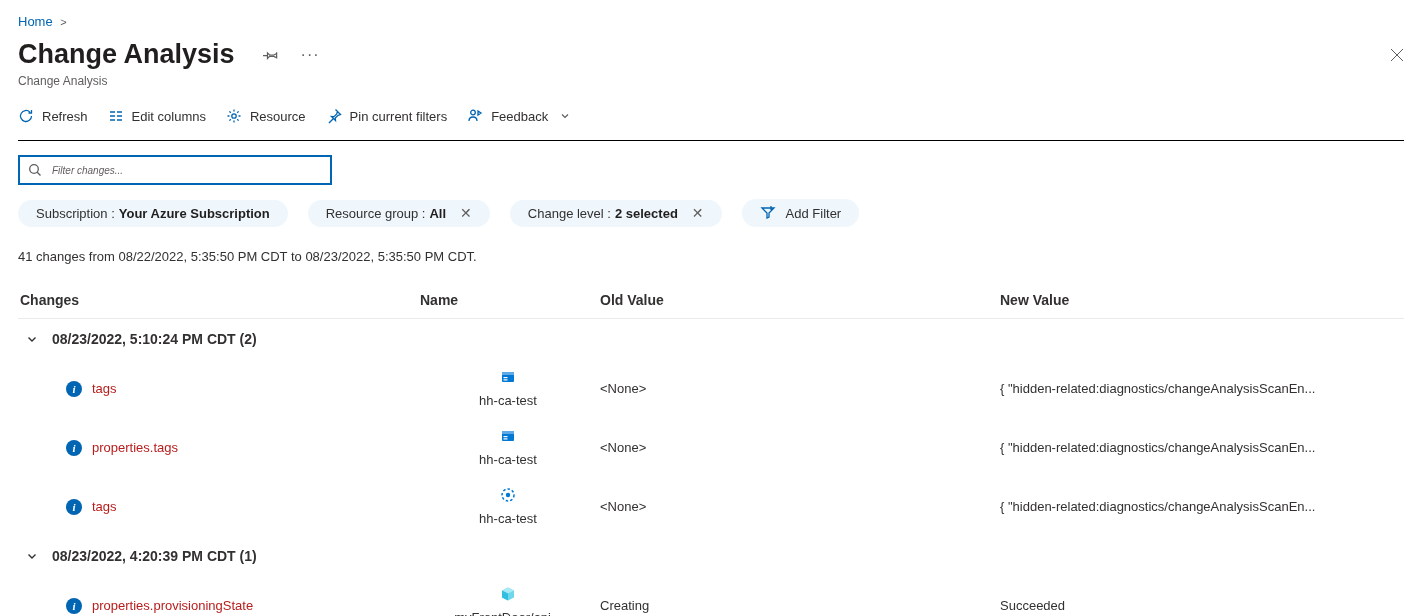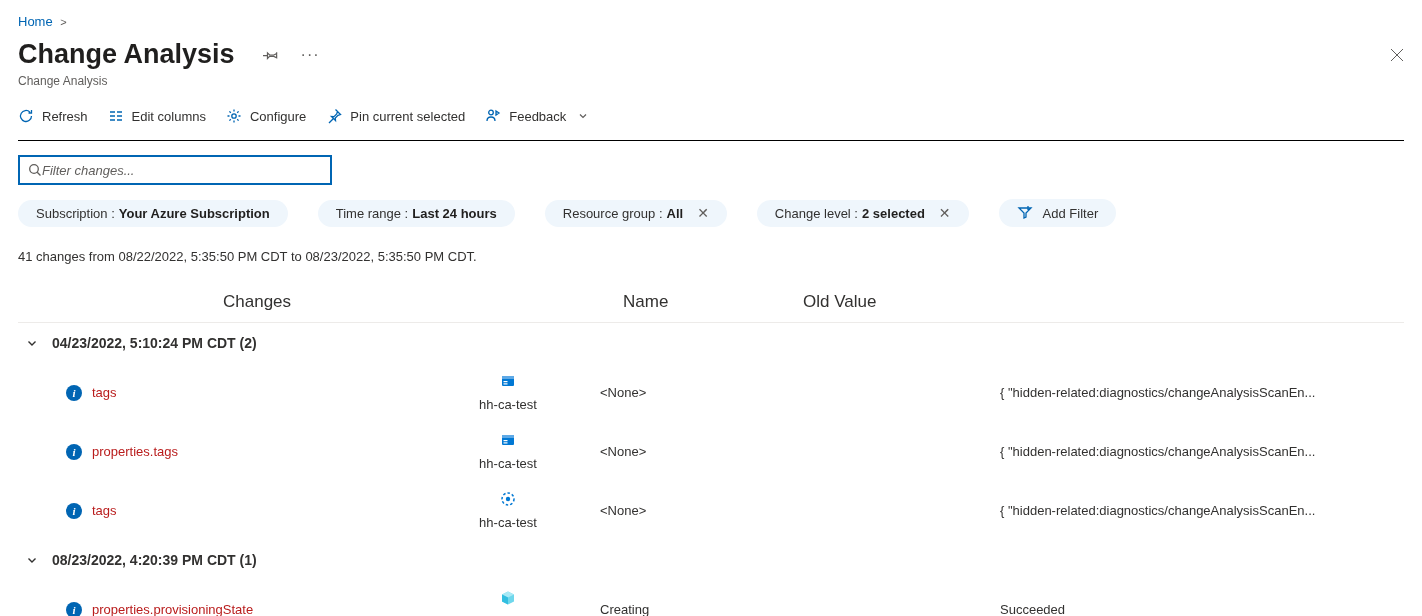--- a/index.html
+++ b/index.html
@@ -24,37 +24,37 @@
     
     .toolbar { display: flex; align-items: center; gap: 20px; padding: 8px 0 16px; border-bottom: 1px solid #000000; }
     .tbtn { display: inline-flex; align-items: center; gap: 8px; cursor: pointer; color: #323130; font-size: 13px; }
     .tbtn svg, .tbtn .ticon { flex-shrink: 0; color: #0065b3; }
     .tbtn .chev { color:#605e5c; margin-left: 4px; }
     
     
     .filterwrap { margin-top: 14px; }
     .filter-input { display: flex; align-items: center; width: 314px; height: 30px; border: 2px solid #0065b3; padding: 0 8px; }
     .filter-input svg { color: #605e5c; flex-shrink:0;}
-    .filter-input input { border: none; outline: none; flex: 1; font-size: 13px; margin-left: 0; }
+    .filter-input input { border: none; outline: none; flex: 1; font-size: 10px; margin-left: 10px; }
     .filter-input input::placeholder { color: #605e5c; font-style: italic; }
     
     
-    .pills { display: flex; align-items: center; gap: 30px; margin-top: 14px; flex-wrap: wrap; }
+    .pills { display: flex; align-items: center; gap: 20px; margin-top: 14px; flex-wrap: wrap; }
     .pill { display: inline-flex; align-items: center; background: #eff6fc; border-radius: 16px; padding: 6px 18px; font-size: 13px; cursor: pointer; gap: 4px;}
     .pill .pill-label { color: #323130; }
     .pill .pill-value { font-weight: 700; color: #201f1e; }
     .pill .pill-x { margin-left: 10px; color: #605e5c; cursor: pointer; font-size: 14px; line-height: 1; }
     .pill svg.addicon { margin-right: 6px; color: #0065b3;}
     
     
     .summary { margin-top: 22px; font-size: 13px; color: #323130; }
     
     
     .table { margin-top: 18px; }
-    .thead { display: flex; padding: 10px 0; font-weight: 400; font-size: 17px; border-bottom: 1px solid #edebe9; justify-content: center;}
+    .thead { display: flex; padding: 10px 0; font-weight: 700; font-size: 14px; border-bottom: 1px solid #edebe9;}
     .thead > div, .trow > div { padding: 0 2px; }
     .c-changes { width: 400px; padding-left: 0; }
     .c-name { width: 180px; }
     .c-old { width: 400px; }
     .c-new { flex: 1; min-width: 0; overflow: hidden; text-overflow: ellipsis; white-space: nowrap; }
     
     .tgroup { display: flex; align-items: center; padding: 12px 0; font-weight: 600; font-size: 14px; cursor: pointer; }
     .tgroup .chevg { margin-left: 8px; margin-right: 14px; color: #323130; }
     
     .trow { display: flex; align-items: center; padding: 10px 0; font-size: 13px; }
@@ -109,27 +109,27 @@
       <svg class="ticon" width="16" height="16" viewBox="0 0 16 16" fill="none" stroke="currentColor" stroke-width="1.3">
           <path d="M2 4h5M2 8h5M2 12h5M9 4h5M9 8h5M9 12h5"></path>
         </svg>
       <span>Edit columns</span>
     </span>
     <span class="tbtn">
       <svg class="ticon" width="16" height="16" viewBox="0 0 16 16" fill="none" stroke="currentColor" stroke-width="1.3">
           <circle cx="8" cy="8" r="2.2"></circle>
           <path d="M8 1.5v2M8 12.5v2M1.5 8h2M12.5 8h2M3.4 3.4l1.4 1.4M11.2 11.2l1.4 1.4M12.6 3.4l-1.4 1.4M4.8 11.2l-1.4 1.4"></path>
         </svg>
-      <span>Configure</span>
+      <span>Resource</span>
     </span>
     <span class="tbtn">
       <svg class="ticon" width="16" height="16" viewBox="0 0 16 16" fill="none" stroke="currentColor" stroke-width="1.3">
           <path d="M9.5 1.5l5 5-2.5.8-2.7 2.7.2 2.5-2-2L3 15l4.5-4.5-2-2 2.5.2 2.7-2.7.8-2.5z"></path>
         </svg>
-      <span>Pin current selected</span>
+      <span>Pin current filters</span>
     </span>
     <span class="tbtn">
       <svg class="ticon" width="16" height="16" viewBox="0 0 16 16" fill="none" stroke="currentColor" stroke-width="1.3">
           <circle cx="6" cy="4.5" r="2.3"></circle>
           <path d="M2 13c0-2.4 1.8-4 4-4s4 1.6 4 4M11 3l3 2-3 2z"></path>
         </svg>
       <span>Feedback</span>
       <svg class="chev" width="10" height="10" viewBox="0 0 10 10" fill="none" stroke="currentColor" stroke-width="1.2">
           <path d="M2 3.5l3 3 3-3"></path>
         </svg>
@@ -145,24 +145,20 @@
       <input type="text" placeholder="Filter changes..." style="">
     </div>
   </div>
 
   <div class="pills">
     <span class="pill">
       <span class="pill-label">Subscription : </span>
       <span class="pill-value">Your Azure Subscription</span>
     </span>
     <span class="pill">
-      <span class="pill-label">Time range : </span>
-      <span class="pill-value">Last 24 hours</span>
-    </span>
-    <span class="pill">
       <span class="pill-label">Resource group : </span>
       <span class="pill-value">All</span>
       <span class="pill-x">✕</span>
     </span>
     <span class="pill">
       <span class="pill-label">Change level : </span>
       <span class="pill-value">2 selected</span>
       <span class="pill-x">✕</span>
     </span>
     <span class="pill">
@@ -173,27 +169,28 @@
     </span>
   </div>
 
   <div class="summary">41 changes from 08/22/2022, 5:35:50 PM CDT to 08/23/2022, 5:35:50 PM CDT.</div>
 
   <div class="table">
     <div class="thead">
       <div class="c-changes">Changes</div>
       <div class="c-name">Name</div>
       <div class="c-old">Old Value</div>
+      <div class="c-new">New Value</div>
     </div>
     <div id="tbody">
         <div class="tgroup">
           <svg class="chevg" width="12" height="12" viewBox="0 0 12 12" fill="none" stroke="currentColor" stroke-width="1.4">
             <path d="M2.5 4.5l3.5 3.5 3.5-3.5"></path>
           </svg>
-          <span>04/23/2022, 5:10:24 PM CDT (2)</span>
+          <span>08/23/2022, 5:10:24 PM CDT (2)</span>
         </div>
         <div class="trow">
           <div class="c-changes">
             <span class="info-icon">i</span>
             <span class="chlink">tags</span>
           </div>
           <div class="c-name">
             <span class="resicon storage">
               <svg width="16" height="16">
                 <use href="#ic-storage"></use>

